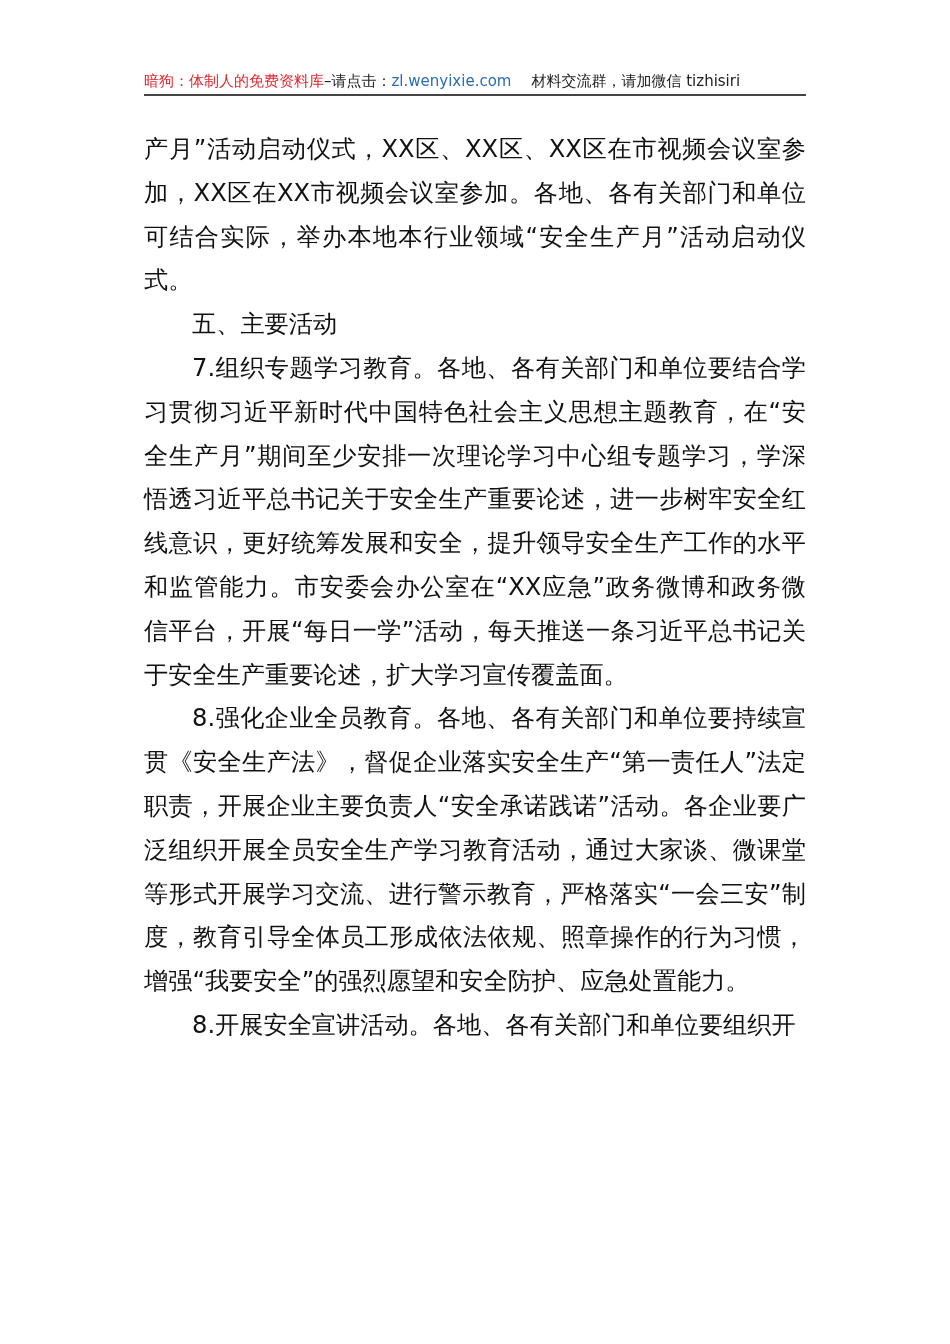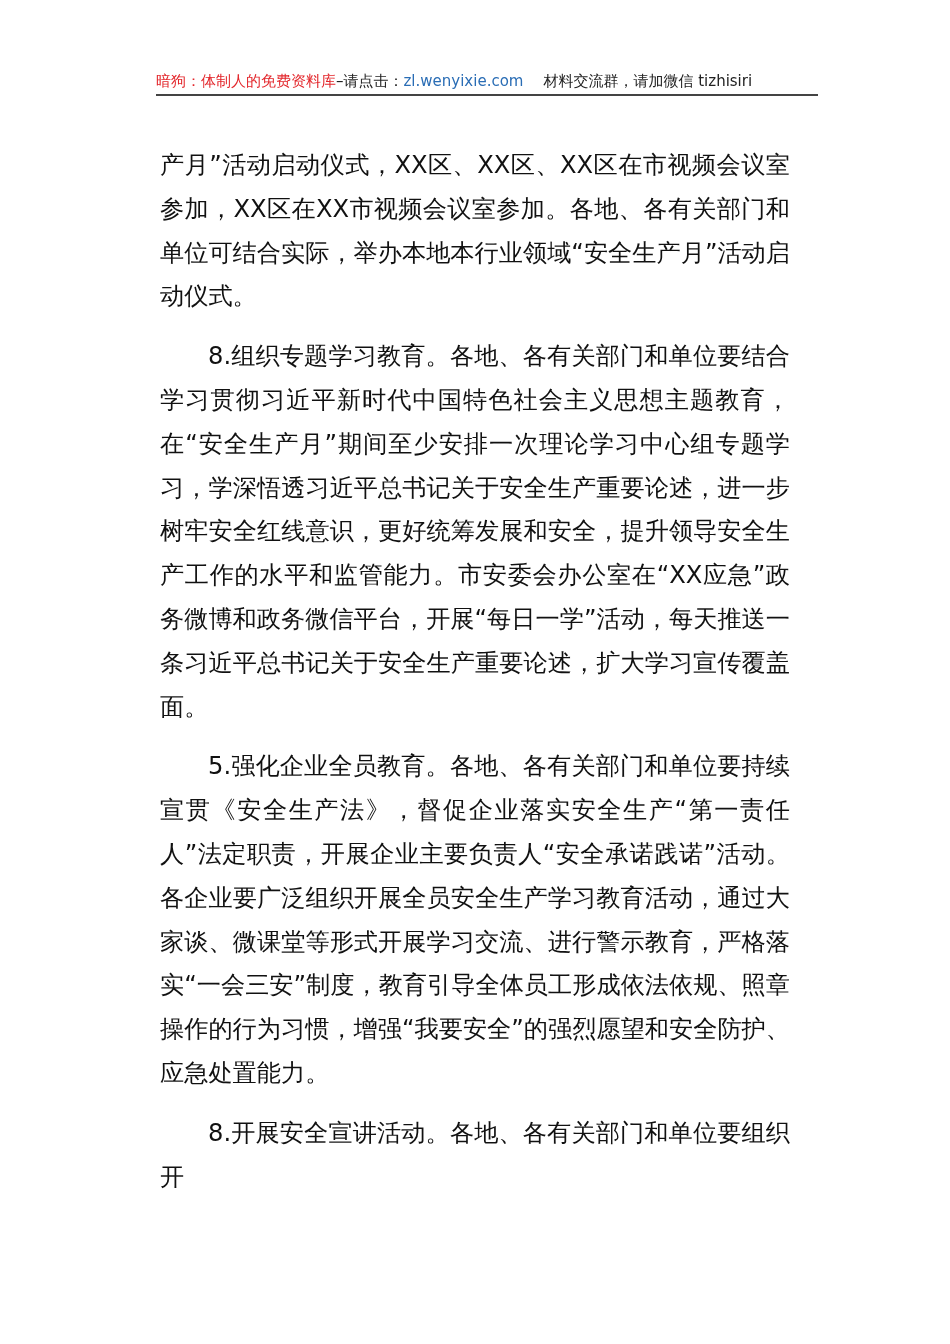--- a/index.html
+++ b/index.html
@@ -1,41 +1,42 @@
 <!DOCTYPE html>
 <html><head>
 <meta charset="utf-8">
 <style>
   html, body { margin: 0; padding: 0; }
   body {
     width: 950px; height: 1344px; background: #ffffff; position: relative; overflow: hidden;
     font-family: "DejaVu Sans", "Liberation Sans", sans-serif; color: #111;
   }
   .header {
-    position: absolute; left: 156px; top: 70px; width: 662px; height: 24px;
+    position: absolute; left: 144px; top: 70px; width: 662px; height: 24px;
     font-size: 15px; line-height: 22px; white-space: nowrap;
     border-bottom: 2px solid #444;
   }
   .header .red { color: #e3262b; }
   .header .dark { color: #222; }
   .header .link { color: #2a6db5; text-decoration: none; }
   .header .gap { display: inline-block; width: 20px; }
   .content {
     position: absolute; left: 144px; top: 128px; width: 662px;
     font-size: 24.2px; line-height: 43.8px; text-align: justify; color: #111;
   }
-  .content p { margin: 16px; }
+  .content p { margin: 0; }
   .indent { text-indent: 48px; }
   .indent-sub { text-indent: 58px; }
 </style>
 </head>
 <body>
 
 <div class="header">
   <span class="red">暗狗：体制人的免费资料库</span><span class="dark">–请点击：</span><a class="link">zl.wenyixie.com</a><span class="gap"></span><span class="dark">材料交流群，请加微信 tizhisiri</span>
 </div>
 
 <div class="content">
   <p>产月”活动启动仪式，XX区、XX区、XX区在市视频会议室参加，XX区在XX市视频会议室参加。各地、各有关部门和单位可结合实际，举办本地本行业领域“安全生产月”活动启动仪式。</p>
-  <p class="indent">8.组织专题学习教育。各地、各有关部门和单位要结合学习贯彻习近平新时代中国特色社会主义思想主题教育，在“安全生产月”期间至少安排一次理论学习中心组专题学习，学深悟透习近平总书记关于安全生产重要论述，进一步树牢安全红线意识，更好统筹发展和安全，提升领导安全生产工作的水平和监管能力。市安委会办公室在“XX应急”政务微博和政务微信平台，开展“每日一学”活动，每天推送一条习近平总书记关于安全生产重要论述，扩大学习宣传覆盖面。</p>
-  <p class="indent">5.强化企业全员教育。各地、各有关部门和单位要持续宣贯《安全生产法》，督促企业落实安全生产“第一责任人”法定职责，开展企业主要负责人“安全承诺践诺”活动。各企业要广泛组织开展全员安全生产学习教育活动，通过大家谈、微课堂等形式开展学习交流、进行警示教育，严格落实“一会三安”制度，教育引导全体员工形成依法依规、照章操作的行为习惯，增强“我要安全”的强烈愿望和安全防护、应急处置能力。</p>
+  <p class="indent">五、主要活动</p>
+  <p class="indent">7.组织专题学习教育。各地、各有关部门和单位要结合学习贯彻习近平新时代中国特色社会主义思想主题教育，在“安全生产月”期间至少安排一次理论学习中心组专题学习，学深悟透习近平总书记关于安全生产重要论述，进一步树牢安全红线意识，更好统筹发展和安全，提升领导安全生产工作的水平和监管能力。市安委会办公室在“XX应急”政务微博和政务微信平台，开展“每日一学”活动，每天推送一条习近平总书记关于安全生产重要论述，扩大学习宣传覆盖面。</p>
+  <p class="indent">8.强化企业全员教育。各地、各有关部门和单位要持续宣贯《安全生产法》，督促企业落实安全生产“第一责任人”法定职责，开展企业主要负责人“安全承诺践诺”活动。各企业要广泛组织开展全员安全生产学习教育活动，通过大家谈、微课堂等形式开展学习交流、进行警示教育，严格落实“一会三安”制度，教育引导全体员工形成依法依规、照章操作的行为习惯，增强“我要安全”的强烈愿望和安全防护、应急处置能力。</p>
   <p class="indent">8.开展安全宣讲活动。各地、各有关部门和单位要组织开</p>
 </div>
 
 </body></html>

